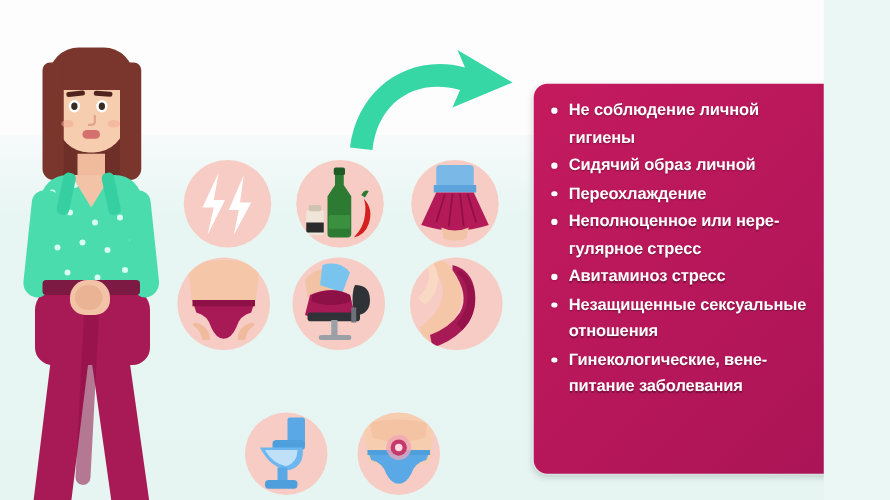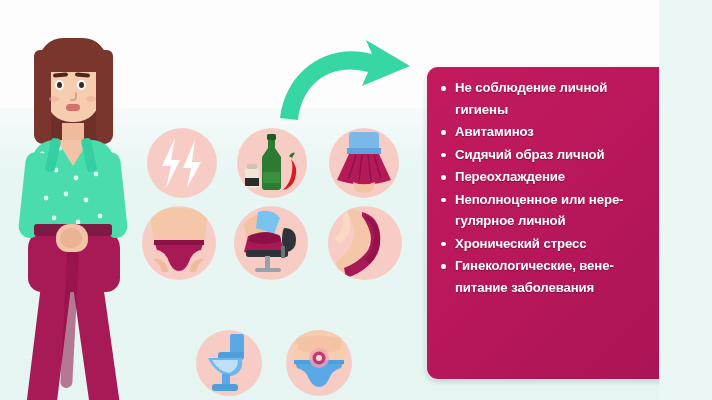--- a/index.html
+++ b/index.html
@@ -270,24 +270,25 @@
       <circle cx="33" cy="28" r="10" fill="#f0a3b8" opacity=".75"></circle>
       <circle cx="33" cy="28" r="6.5" fill="#c33a6a"></circle>
       <circle cx="33" cy="28" r="3" fill="#ffd9e4"></circle>
     </svg>
   </div>
 
   <div class="panel">
     <ul id="cause-list">
         <li>Не соблюдение личной
 гигиены</li>
-        <li>Авитаминоз</li>
         <li>Сидячий образ личной</li>
         <li>Переохлаждение</li>
         <li>Неполноценное или нере-
-гулярное личной</li>
-        <li>Хронический стресс</li>
+гулярное стресс</li>
+        <li>Авитаминоз стресс</li>
+        <li>Незащищенные сексуальные
+отношения</li>
         <li>Гинекологические, вене-
 питание заболевания</li>
       </ul>
   </div>
 
 </div>
 
 </body></html>

